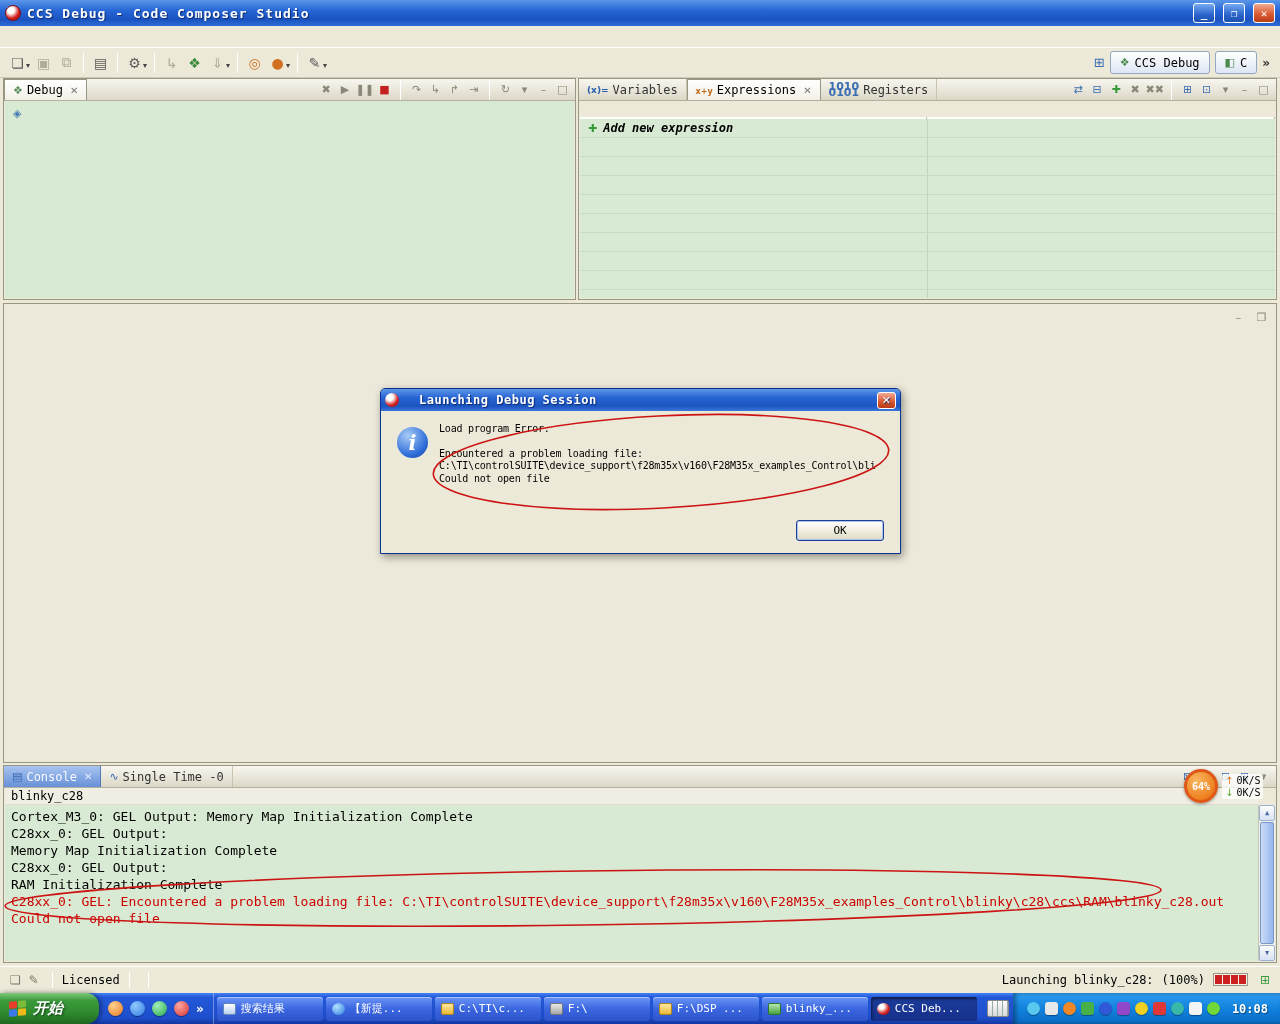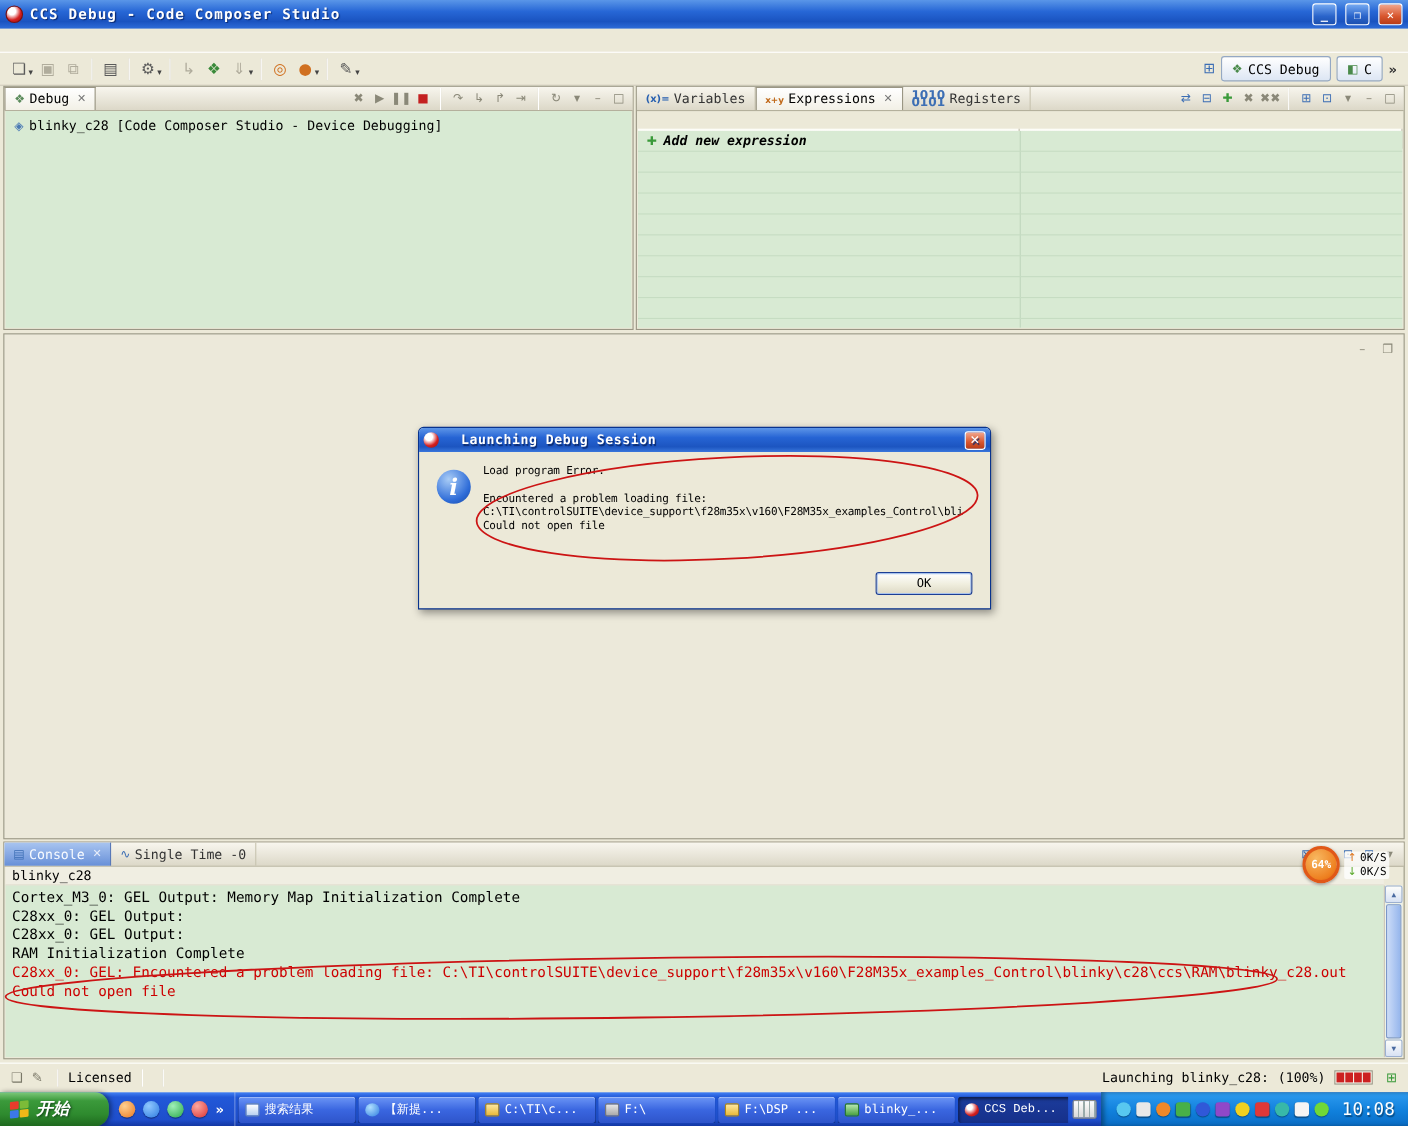--- a/index.html
+++ b/index.html
@@ -164,39 +164,39 @@
   .ql { width:15px; height:15px; border-radius:50%; box-shadow:0 1px 1px rgba(0,0,0,.4); }
   .ql.q1 { background:radial-gradient(circle at 35% 30%,#FFD090,#E87820); }
   .ql.q2 { background:radial-gradient(circle at 35% 30%,#90C8FF,#2E7CE0); }
   .ql.q3 { background:radial-gradient(circle at 35% 30%,#A0F0B8,#28A848); }
   .ql.q4 { background:radial-gradient(circle at 35% 30%,#FFA8A0,#D83030); }
   .qlchev { color:#fff; font-size:12px; font-weight:bold; font-family:"DejaVu Sans",sans-serif; }
   .tasks { display:flex; align-items:center; padding:0 3px; gap:3px; flex:1; overflow:hidden; }
   .task { width:106px; height:24px; flex:none; border-radius:3px; display:flex; align-items:center; gap:5px; padding:0 6px;
     color:#fff; font-size:11px; white-space:nowrap; overflow:hidden; cursor:default;
     background:linear-gradient(180deg,#6C96F6,#3A66E0 50%,#2E54CA); box-shadow:inset 0 1px 0 rgba(255,255,255,.45), 0 1px 1px rgba(0,0,0,.3); }
-  .task.active { background:linear-gradient(180deg,#1C3C9C,#16308A); box-shadow:inset 1px 2px 3px rgba(0,0,0,.55);font-family:Liberation Mono, monospace; }
+  .task.active { background:linear-gradient(180deg,#1C3C9C,#16308A); box-shadow:inset 1px 2px 3px rgba(0,0,0,.55); }
   .ticon { width:13px; height:12px; border-radius:2px; flex:none; background:#C8C8C8; }
   .ticon.i-doc { background:linear-gradient(180deg,#FFFFFF,#B8D0F0); border:1px solid #6888B8; }
   .ticon.i-globe { background:radial-gradient(circle at 35% 30%,#B0E0FF,#2E7CE0); border-radius:50%; }
   .ticon.i-folder { background:linear-gradient(180deg,#FFE8A0,#E8B838); border:1px solid #B08818; }
   .ticon.i-drive { background:linear-gradient(180deg,#E8E8E8,#A8A8A8); border:1px solid #787878; }
   .ticon.i-app { background:linear-gradient(180deg,#B8E8B0,#48A040); border:1px solid #287828; }
   .ticon.i-ccs { background:radial-gradient(circle at 35% 30%,#fff 0 20%,#D42020 60%,#8E1010); border-radius:50%; }
   .ime { width:22px; height:17px; margin:0 4px; border-radius:2px; background:linear-gradient(180deg,#FDFDFD,#D8D8D8);
     border:1px solid #888; flex:none;
     background-image:repeating-linear-gradient(90deg,transparent 0 4px,#9AA 4px 5px), linear-gradient(180deg,#FDFDFD,#D8D8D8); }
   .tray { height:100%; display:flex; align-items:center; gap:5px; padding:0 12px 0 14px; flex:none;
     background:linear-gradient(180deg,#2E9CF0 0%,#1080DC 55%,#0A6CC4 100%); box-shadow:inset 3px 0 4px rgba(0,0,0,.35); }
   .tri { width:13px; height:13px; border-radius:3px; box-shadow:0 1px 1px rgba(0,0,0,.35); }
   .tri:nth-child(odd) { border-radius:50%; }
   .tri.c1{background:#58C8F0}.tri.c2{background:#E8E8E8}.tri.c3{background:#F08828}.tri.c4{background:#48B048}
   .tri.c5{background:#3058D8}.tri.c6{background:#9048C8}.tri.c7{background:#F0D020}.tri.c8{background:#E03838}
   .tri.c9{background:#38B8A8}.tri.c10{background:#F4F4F4}.tri.c11{background:#70D838}
-  .clock { color:#fff; font-size:16px; margin-left:7px; text-shadow:1px 1px 1px rgba(0,0,0,.4); }
+  .clock { color:#fff; font-size:12px; margin-left:7px; text-shadow:1px 1px 1px rgba(0,0,0,.4);font-weight:bold; }
 </style>
 </head>
 <body>
 
 <div class="screen">
 
   <div class="titlebar">
     <span class="app-icon"></span>
     <span class="title-text">CCS Debug - Code Composer Studio</span>
     <span class="winbtn">_</span>
@@ -262,21 +262,20 @@
         <span class="tsep"></span>
         <span class="pt">↻</span>
         <span class="pt">▾</span>
         <span class="pt">–</span>
         <span class="pt">□</span>
       </span>
     </div>
     <div class="debug-content">
       <div class="tree-item">
         <span class="tico2">◈</span>
-        <span>blinky_c28 [Code Composer Studio - Device Debugging]</span>
       </div>
     </div>
   </div>
 
   <div class="panel expr-panel">
     <div class="tabbar">
       <span class="tab">
         <span class="tico ico-variables"></span>
         <span>Variables</span>
       </span>
@@ -348,20 +347,21 @@
         <span class="pt blue">⊡</span>
         <span class="pt blue">⊞</span>
         <span class="pt">▾</span>
       </span>
     </div>
     <div class="console-src">blinky_c28</div>
     <div class="console-out">
 
     <div class="cline">Cortex_M3_0: GEL Output: Memory Map Initialization Complete</div>
         <div class="cline">C28xx_0: GEL Output: </div>
+        <div class="cline">Memory Map Initialization Complete</div>
         <div class="cline">C28xx_0: GEL Output: </div>
         <div class="cline">RAM Initialization Complete</div>
         <div class="cline red">C28xx_0: GEL: Encountered a problem loading file: C:\TI\controlSUITE\device_support\f28m35x\v160\F28M35x_examples_Control\blinky\c28\ccs\RAM\blinky_c28.out</div>
         <div class="cline red">Could not open file</div>
       </div>
     <div class="vscroll">
       <span class="sbtn up">▲</span>
       <span class="sthumb"></span>
       <span class="sbtn down">▼</span>
     </div>

